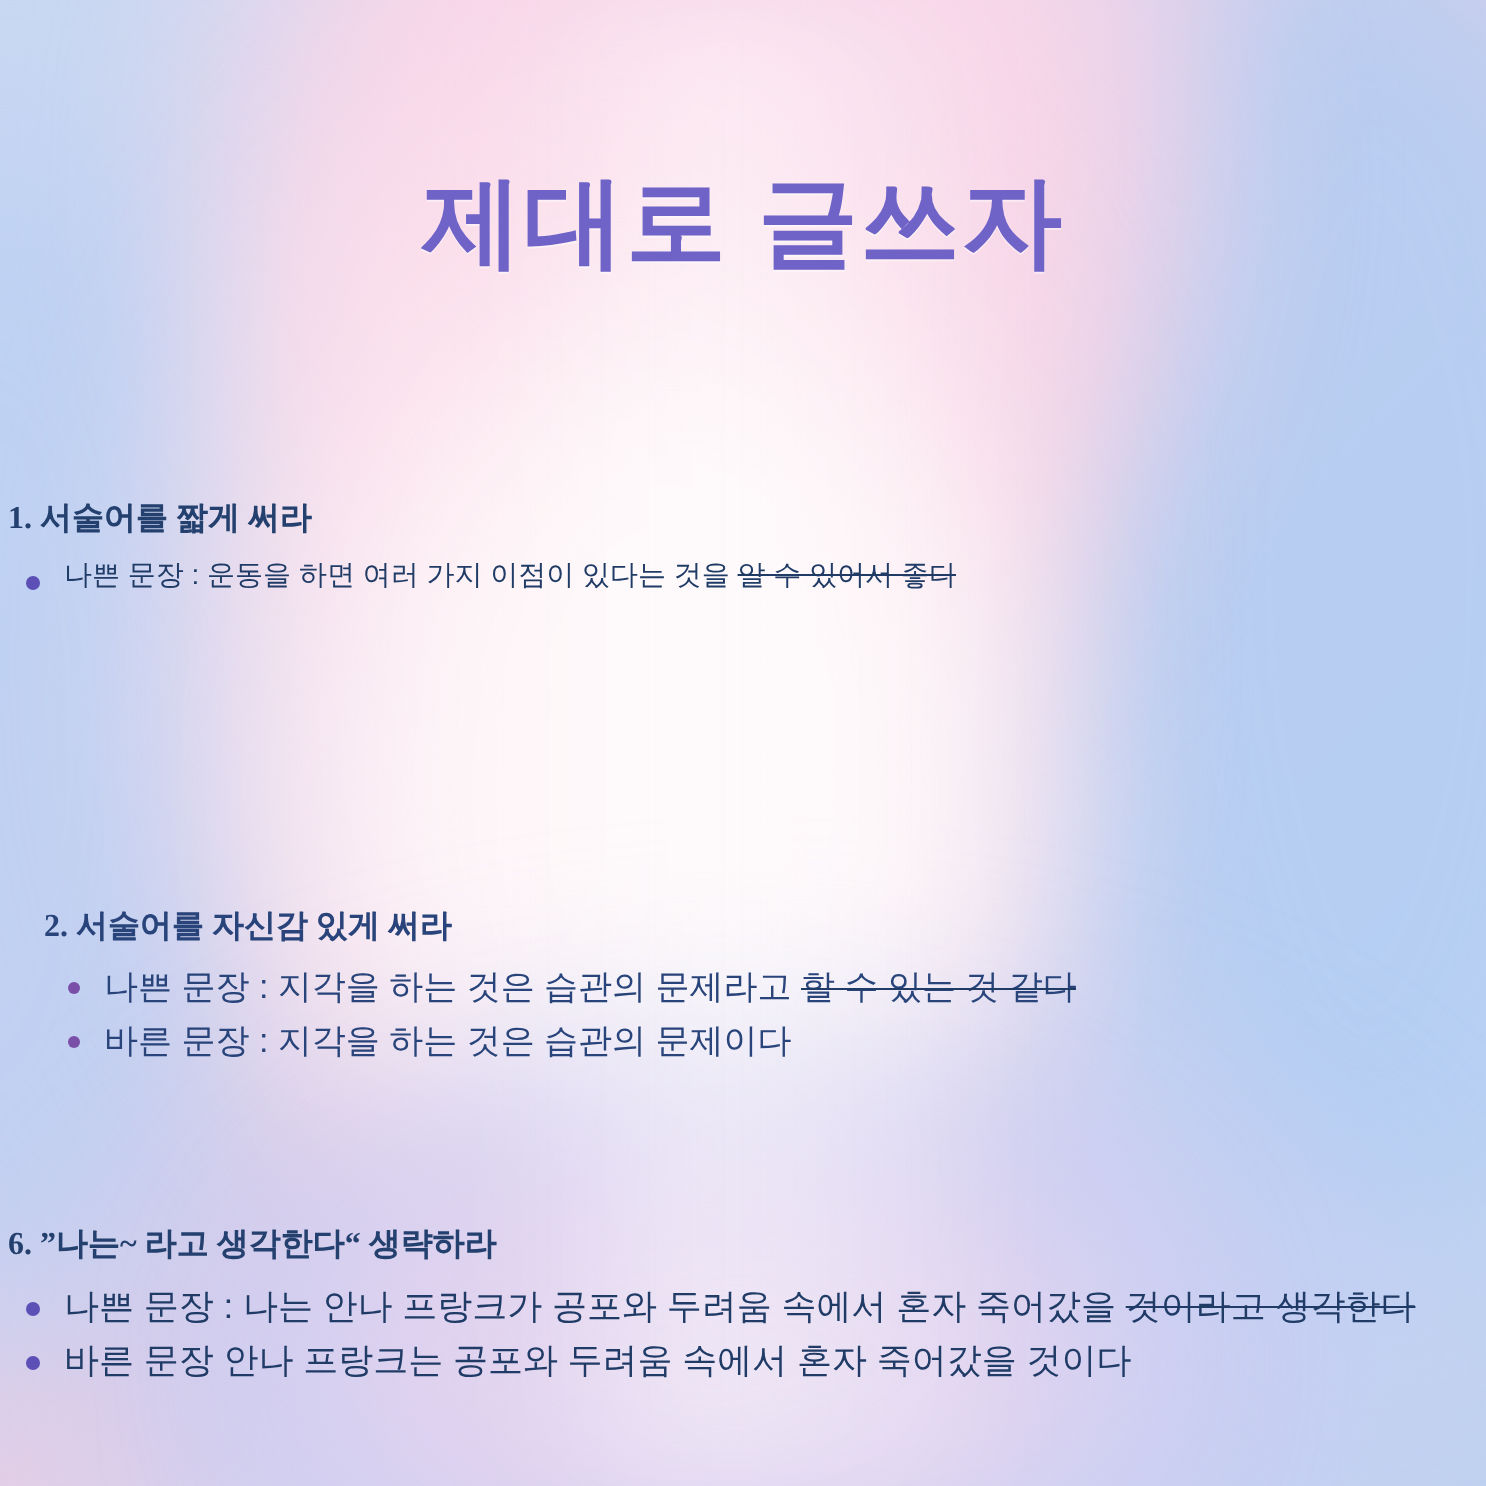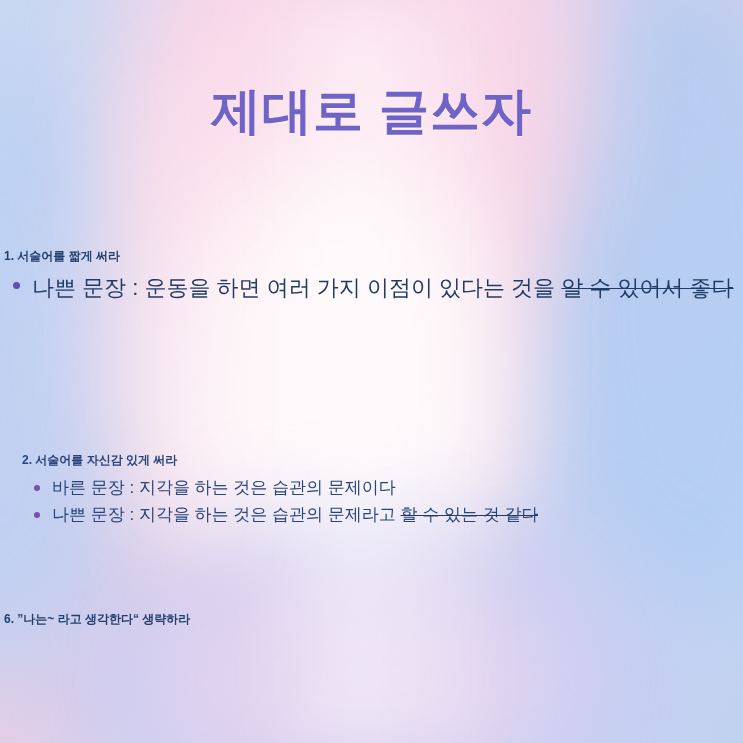--- a/index.html
+++ b/index.html
@@ -91,45 +91,46 @@
   .section {
     position: absolute;
     left: 0;
     width: 743px;
   }
   .sec-1 { top: 248px; }
   .sec-2 { top: 452px; }
   .sec-3 { top: 611px; }
 
   .heading {
-    font-size: 12px;
+    font-size: 16px;
     font-weight: 700;
     color: #24406e;
     line-height: 1.45;
     white-space: nowrap;
+    font-family: Liberation Serif, serif;
   }
   .sec-1 .heading { padding-left: 4px; }
   .sec-2 .heading { padding-left: 22px; color: #28447a; }
   .sec-3 .heading { padding-left: 4px; }
 
   .bullets {
     list-style: none;
     margin: 6px 0 0 0;
     padding: 0;
   }
   .bullet {
     position: relative;
     font-size: 18px;
     color: #1f3b66;
     line-height: 1.55;
     padding-left: 26px;
     white-space: nowrap;
   }
   .sec-1 .bullets { margin-left: 6px; }
-  .sec-1 .bullet { font-size: 22px; }
+  .sec-1 .bullet { font-size: 14px; }
   .sec-2 .bullets { margin-left: 26px; }
   .sec-2 .bullet { font-size: 17px; color: #28447a; }
   .sec-3 .bullets { margin-left: 6px; }
   .sec-3 .bullet { font-size: 17.5px; }
 
   .bullet::before {
     content: "";
     position: absolute;
     left: 7px;
     top: 11px;
@@ -178,23 +179,27 @@
     <div class="section sec-1">
       <div class="heading">1. 서술어를 짧게 써라</div>
       <ul class="bullets">
         <li class="bullet"><span class="clip-right"><span>나쁜 문장 : 운동을 하면 여러 가지 이점이 있다는 것을 </span><span class="strike">알 수 있어서 좋다</span></span></li>
       </ul>
     </div>
 
     <div class="section sec-2">
       <div class="heading">2. 서술어를 자신감 있게 써라</div>
       <ul class="bullets">
+        <li class="bullet"><span class="clip-right"><span>나쁜 문장 : 지각을 하는 것은 습관의 문제라고 </span><span class="strike">할 수 있는 것 같다</span></span></li>
         <li class="bullet"><span class="clip-right"><span>바른 문장 : 지각을 하는 것은 습관의 문제이다</span></span></li>
-        <li class="bullet"><span class="clip-right"><span>나쁜 문장 : 지각을 하는 것은 습관의 문제라고 </span><span class="strike">할 수 있는 것 같다</span></span></li>
       </ul>
     </div>
 
     <div class="section sec-3">
       <div class="heading">6. ”나는~ 라고 생각한다“ 생략하라</div>
+      <ul class="bullets">
+        <li class="bullet"><span class="clip-right"><span>나쁜 문장 : 나는 안나 프랑크가 공포와 두려움 속에서 혼자 죽어갔을 </span><span class="strike">것이라고 생각한다</span></span></li>
+        <li class="bullet"><span class="clip-right"><span>바른 문장 안나 프랑크는 공포와 두려움 속에서 혼자 죽어갔을 것이다</span></span></li>
+      </ul>
     </div>
 
   </div>
 </div>
 
 </body></html>

